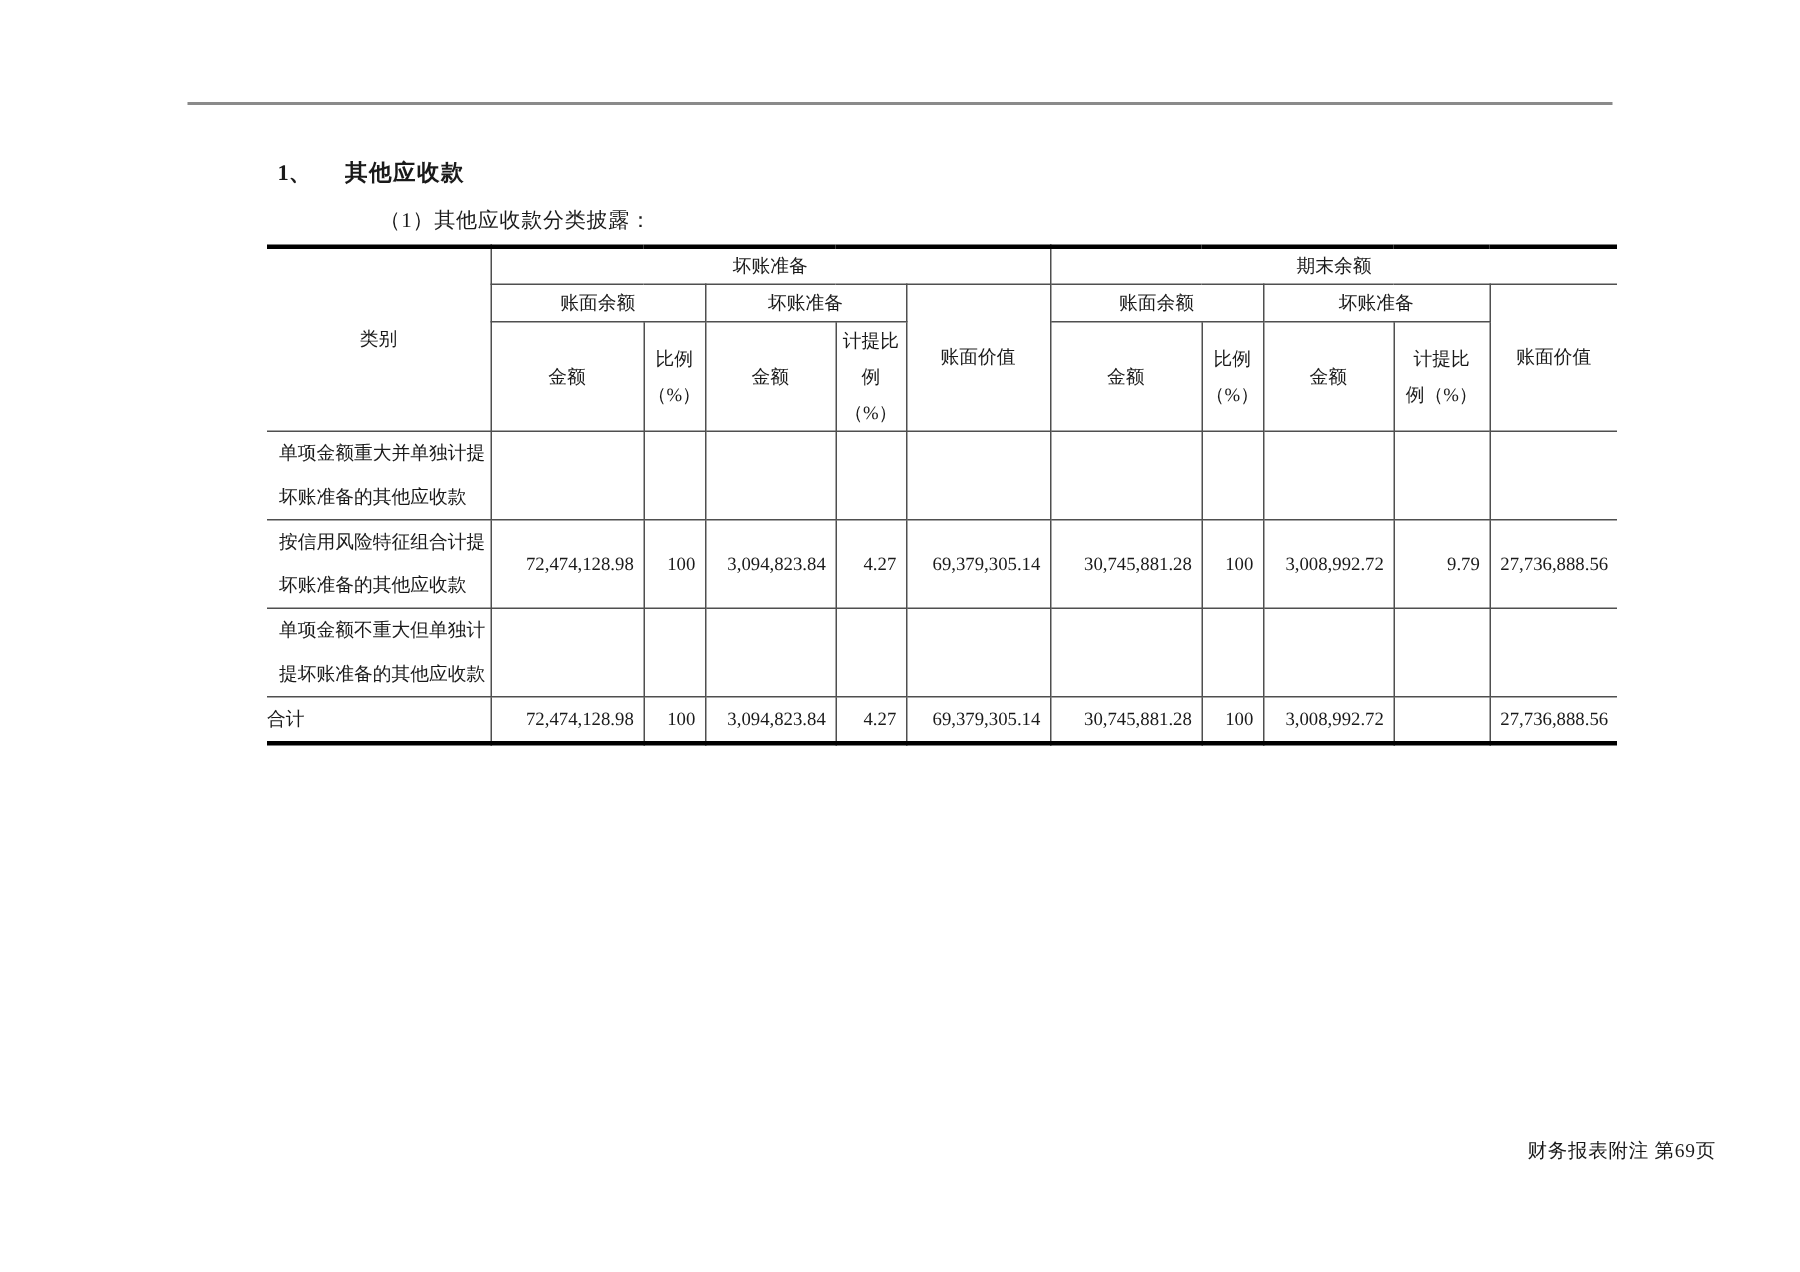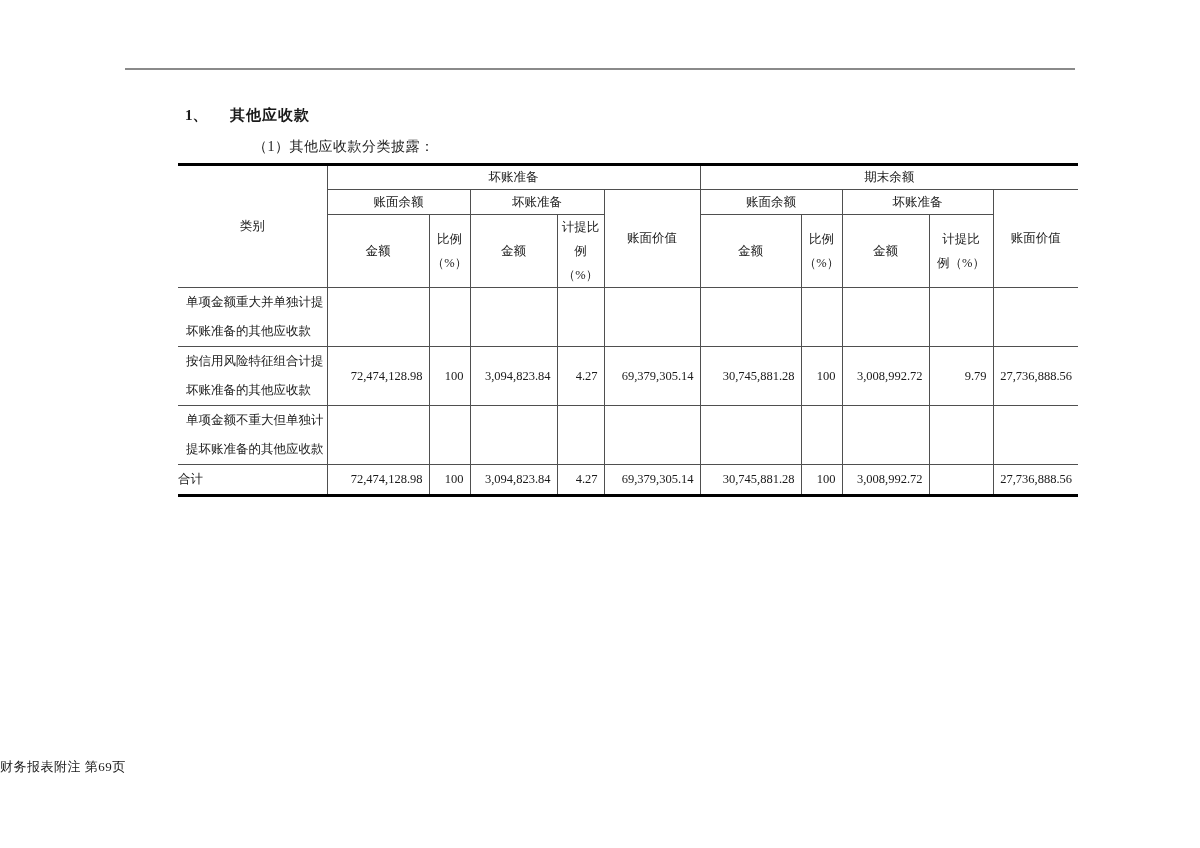--- a/index.html
+++ b/index.html
@@ -47,21 +47,21 @@
   .br  { height: 53px; font-family: Liberation Serif, serif; }
   .br-last { height: 54px; }
   .tr-total { height: 23px; }
   td.num { text-align: right; padding-right: 6px; }
   td.cat { text-align: left; padding-left: 8px; padding-right: 3px; line-height: 29px; }
   td.cat-total { text-align: left; padding-left: 0; }
   .no-l { border-left: none !important; }
   .no-r { border-right: none !important; }
   .page-footer {
     position: absolute; left: 0; top: 758px;
-    width: 1144px; text-align: left;
+    width: 1144px; text-align: right;
     font-size: 13px; letter-spacing: 0.5px;
   }
 </style>
 </head>
 <body>
 
 <div class="header-rule"></div>
 
 <div class="section-title">
   <span class="sec-num">1、</span><span>其他应收款</span>

